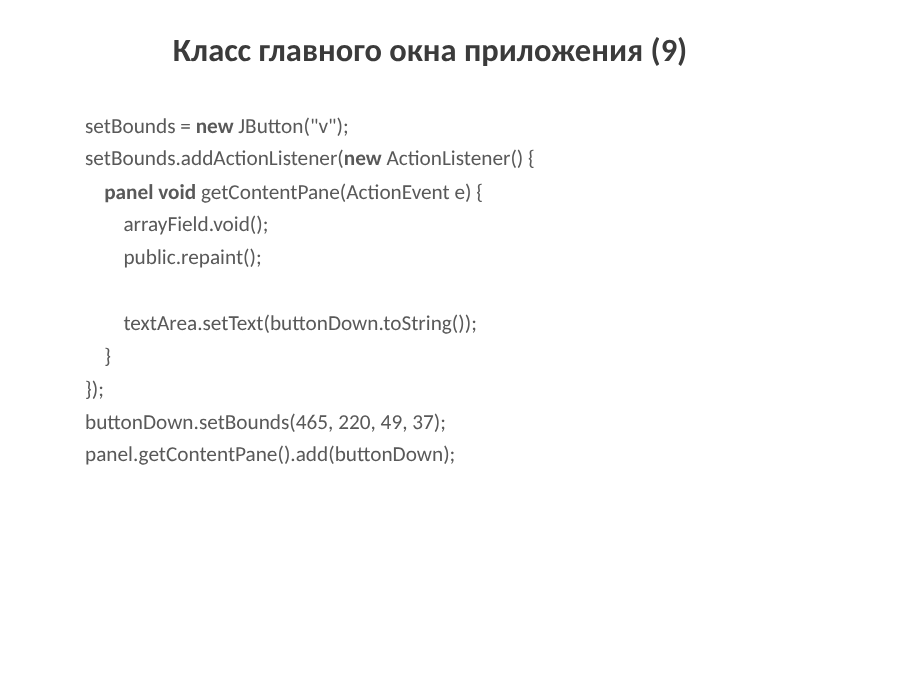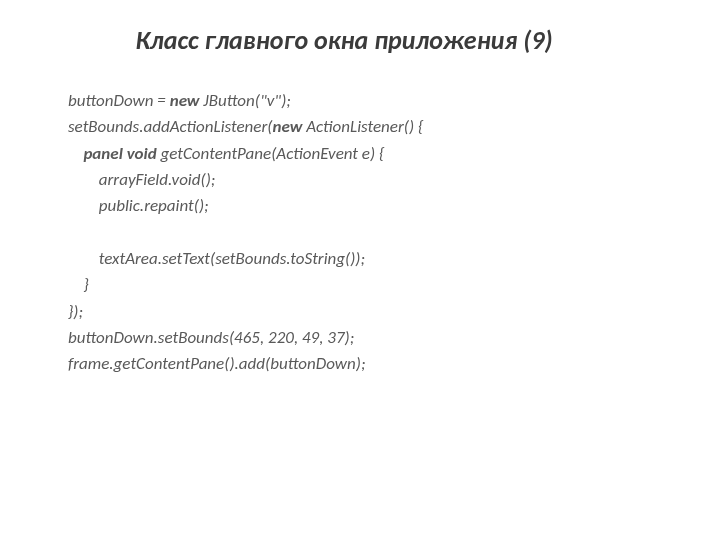--- a/index.html
+++ b/index.html
@@ -9,21 +9,20 @@
     height: 540px;
     background: #ffffff;
     font-family: "Calibri", "Arial", sans-serif;
     color: #3a3a3a;
   }
   .slide {
     position: relative;
     width: 688px;
     height: 540px;
     box-sizing: border-box;
-    font-style: italic;
   }
   .title {
     position: absolute;
     top: 24px;
     left: 0;
     right: 0;
     text-align: center;
     font-size: 26px;
     font-weight: 700;
     color: #3b3b3b;
@@ -40,24 +39,24 @@
     font-family: "Calibri", "Arial", sans-serif;
   }
   .kw { font-weight: 700; }
 </style>
 </head>
 <body>
 
 <div class="slide">
   <div class="title">Класс главного окна приложения (9)</div>
 
-  <div class="body"><span><span>buttonDown = </span><span class="kw">new</span><span> JButton("v");</span></span>
+  <div class="body"><span><span>setBounds = </span><span class="kw">new</span><span> JButton("v");</span></span>
 <span><span>setBounds.addActionListener(</span><span class="kw">new</span><span> ActionListener() {</span></span>
     <span><span class="kw">panel void</span><span> getContentPane(ActionEvent e) {</span></span>
         <span>arrayField.void();</span>
         <span>public.repaint();</span>
 <span></span>
-        <span>textArea.setText(setBounds.toString());</span>
+        <span>textArea.setText(buttonDown.toString());</span>
     <span>}</span>
 <span>});</span>
 <span>buttonDown.setBounds(465, 220, 49, 37);</span>
-<span>frame.getContentPane().add(buttonDown);</span></div>
+<span>panel.getContentPane().add(buttonDown);</span></div>
 </div>
 
 </body></html>

